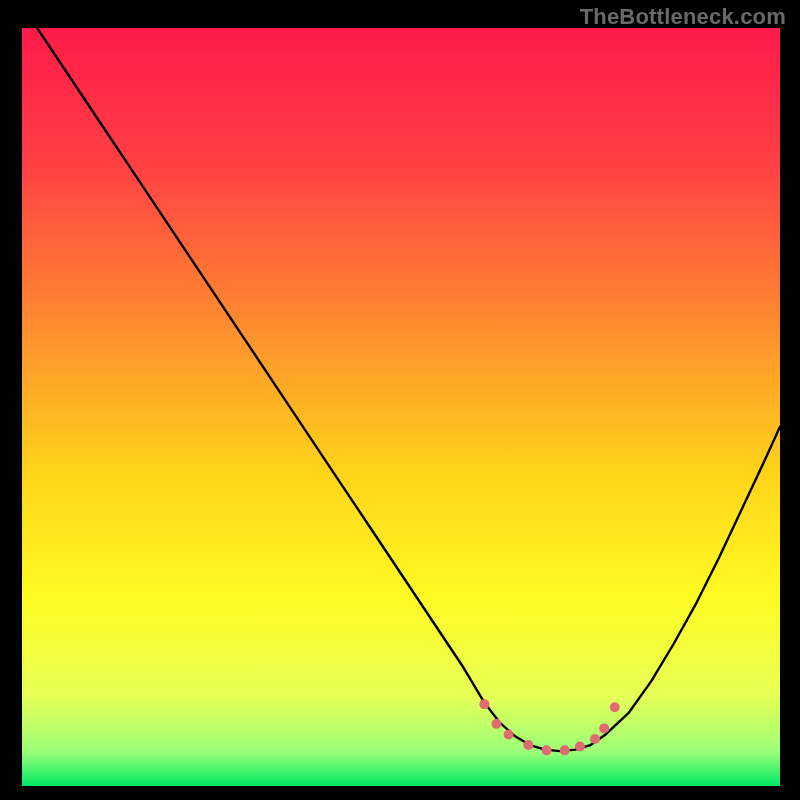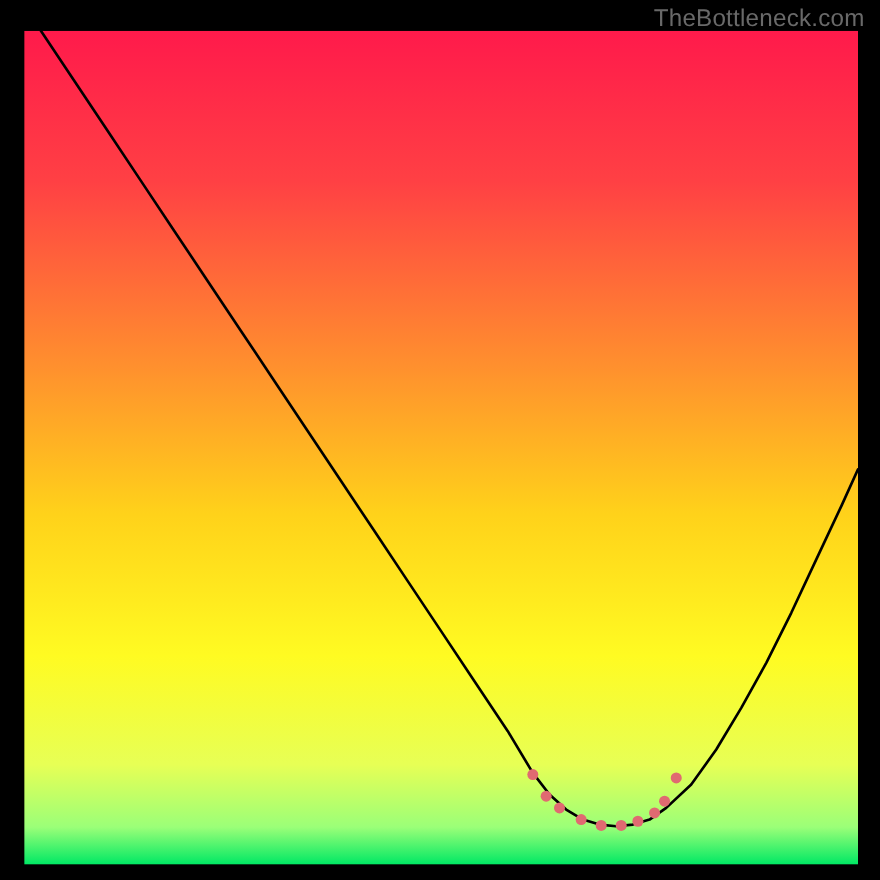--- a/index.html
+++ b/index.html
@@ -9,21 +9,21 @@
     width: 800px;
     height: 800px;
     background: #000;
   }
   .watermark {
     position: absolute;
     top: 4px;
     right: 14px;
     font-family: Arial, sans-serif;
     font-size: 22px;
-    font-weight: 400;
+    font-weight: 700;
     color: #696969;
     letter-spacing: 0.2px;
     z-index: 3;
   }
   .plot {
     position: absolute;
     left: 22px;
     top: 28px;
     width: 758px;
     height: 758px;

